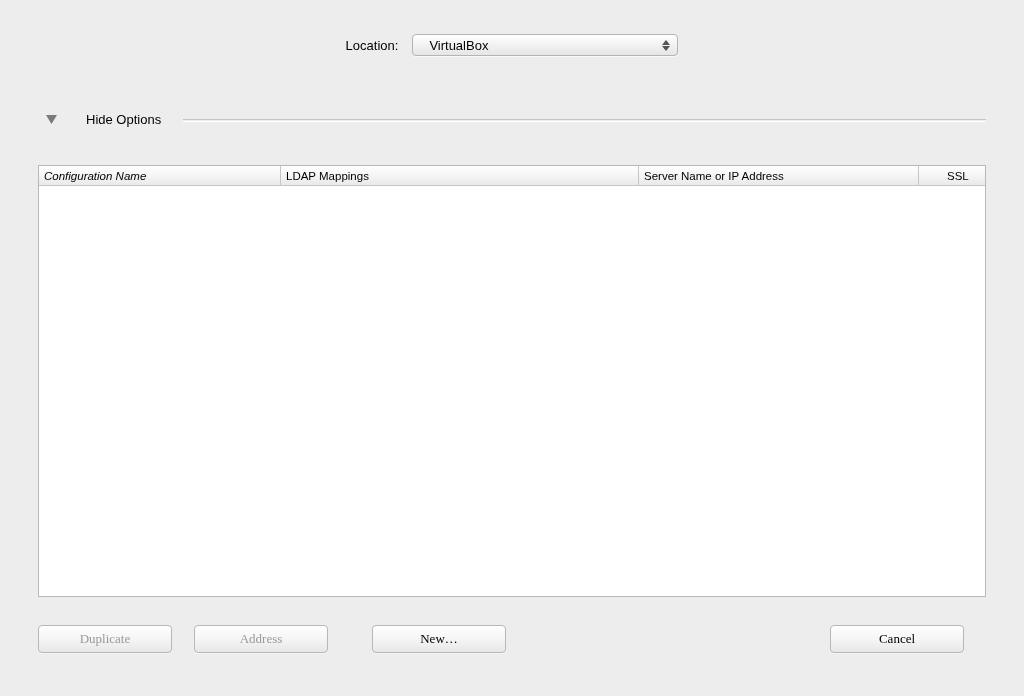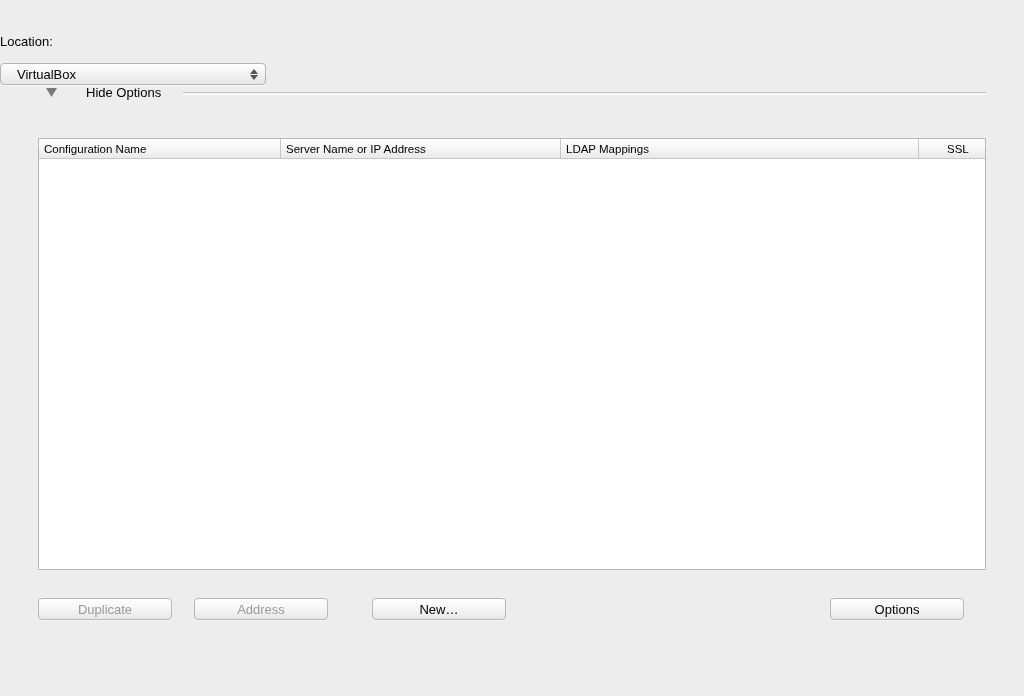--- a/index.html
+++ b/index.html
@@ -17,24 +17,24 @@
       overflow: hidden;
     }
     .window {
       width: 1024px;
       height: 696px;
       padding: 0;
       position: relative;
     }
     .location-row {
       display: flex;
+      align-items: center;
       justify-content: center;
       padding-top: 34px;
       gap: 14px;
-      flex-direction: column;
     }
     .location-label {
       font-size: 13px;
       color: #000;
     }
     .popup-select {
       position: relative;
       width: 266px;
       height: 22px;
       background: linear-gradient(to bottom, #ffffff 0%, #f2f2f2 50%, #e6e6e6 100%);
@@ -58,20 +58,21 @@
       flex-direction: column;
       align-items: center;
       justify-content: center;
       gap: 1px;
     }
     .popup-arrows svg { display: block; }
 
     .disclosure-row {
       display: flex;
       align-items: center;
+      margin-top: 56px;
       padding-left: 44px;
       padding-right: 38px;
     }
     .disclosure-triangle {
       width: 14px;
       height: 14px;
       display: flex;
       align-items: center;
       justify-content: center;
       cursor: default;
@@ -118,41 +119,41 @@
       align-items: center;
       padding-left: 5px;
       border-right: 1px solid #c6c6c6;
       white-space: nowrap;
       overflow: hidden;
     }
     .th:last-child {
       border-right: none;
       margin-left: 23px;
     }
-    .th.col-config { width: 242px; }
+    .th.col-config { width: 242px; font-style: italic; }
     .th.col-server { width: 280px; }
     .th.col-ldap   { width: 358px; }
     .th.col-ssl    { flex: 1; }
     .table-body {
       flex: 1;
       background: #fff;
     }
 
     .button-row {
       display: flex;
       align-items: center;
       margin: 28px 38px 0 38px;
     }
     .btn {
-      height: 22px;
+      height: 28px;
       border-radius: 4px;
       border: 1px solid #b8b8b8;
       background: linear-gradient(to bottom, #ffffff 0%, #f5f5f5 50%, #e7e7e7 100%);
       font-size: 13px;
-      font-family: Liberation Sans, sans-serif;
+      font-family: Liberation Serif, serif;
       padding: 0 0;
       display: inline-flex;
       align-items: center;
       justify-content: center;
       cursor: default;
       box-shadow: 0 1px 0 rgba(255,255,255,0.5);
       color: #000;
     }
     .btn[data-disabled="true"] {
       color: #9a9a9a;
@@ -191,25 +192,25 @@
     </span>
     <span class="disclosure-label">Hide Options</span>
     <div class="disclosure-line"></div>
   </div>
 
   <div class="table-wrap">
     <div class="table-header">
       <div class="th col-config">
           <span>Configuration Name</span>
         </div>
+      <div class="th col-ldap">
+          <span>LDAP Mappings</span>
+        </div>
       <div class="th col-server">
           <span>Server Name or IP Address</span>
-        </div>
-      <div class="th col-ldap">
-          <span>LDAP Mappings</span>
         </div>
       <div class="th col-ssl">
           <span>SSL</span>
         </div>
     </div>
     <div class="table-body"></div>
   </div>
 
   <div class="button-row">
     <button class="btn btn-duplicate" data-disabled="true">
@@ -219,18 +220,18 @@
     <button class="btn btn-delete" data-disabled="true">
         <span>Address</span>
       </button>
     <div class="gap-small"></div>
     <div class="gap-small"></div>
     <button class="btn btn-new">
         <span>New…</span>
       </button>
     <div class="spacer"></div>
     <button class="btn btn-cancel">
-        <span>Options</span>
+        <span>Cancel</span>
       </button>
     <div class="gap-small"></div>
   </div>
 
 </div>
 
 </body></html>

